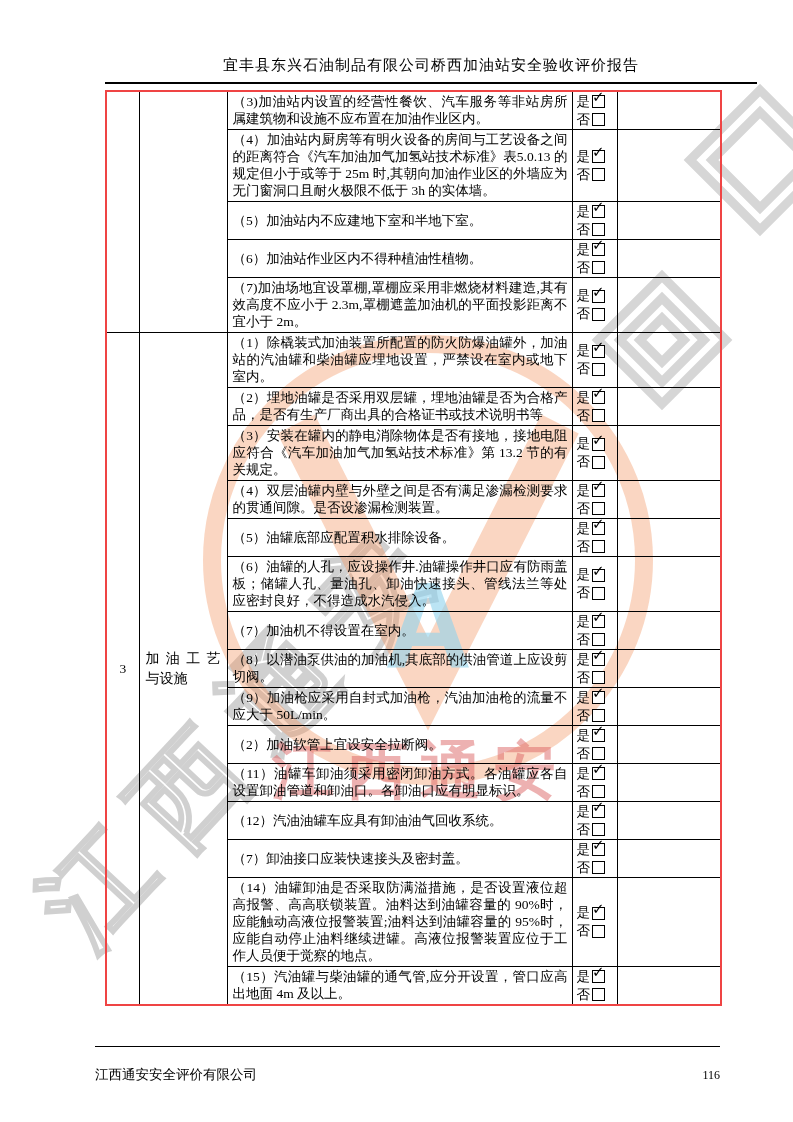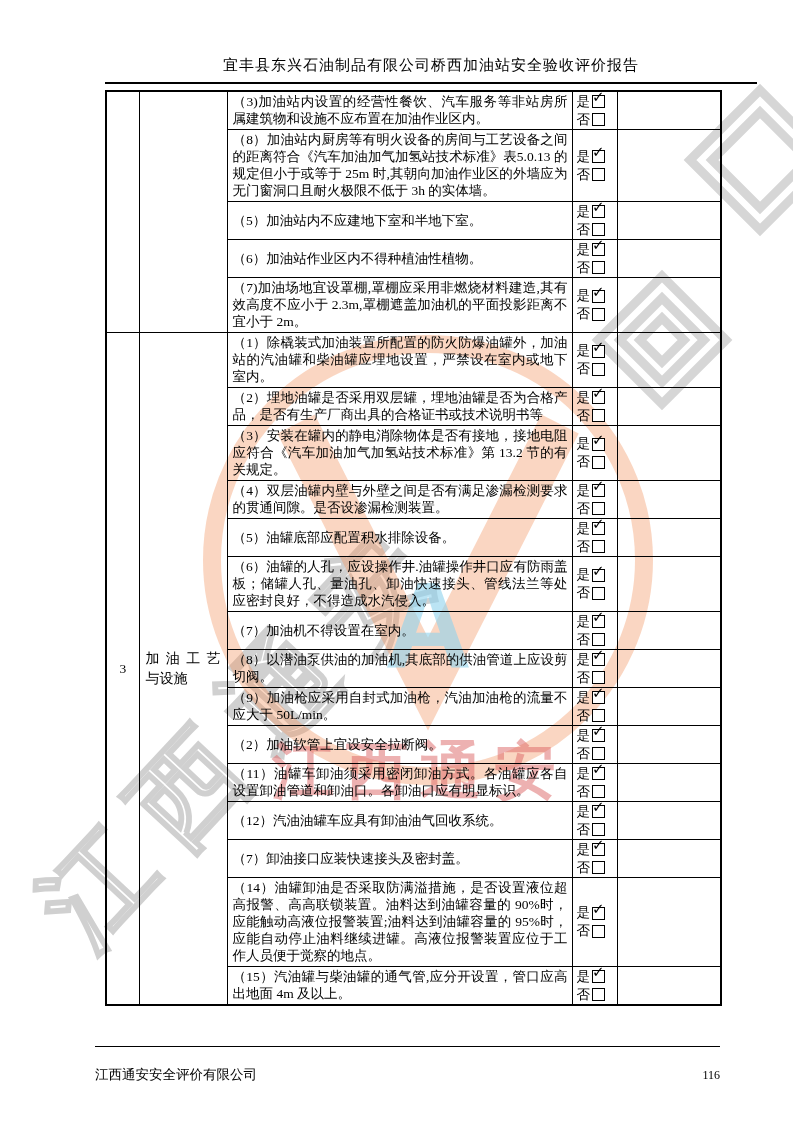--- a/index.html
+++ b/index.html
@@ -27,21 +27,21 @@
     font-size:15px;
     letter-spacing:1px;
     padding-bottom:7px;
     border-bottom:2px solid #000;
   }
   table.checklist {
     margin-top:6px;
     border-collapse:collapse;
     table-layout:fixed;
     width:615px;
-    border:2px solid #000000;
+    border:2px solid #ef4444;
   }
   table.checklist td {
     border:1px solid #000;
     vertical-align:middle;
     overflow:hidden;
   }
   td.num {
     text-align:center;
     font-size:13.5px;
   }
@@ -141,21 +141,21 @@
                 <span class="cb checked"></span>
       </span>
       <span class="yn-line">
         <span>否</span>
                 <span class="cb"></span>
       </span>
     </td>
     <td class="remark"></td>
   </tr>
           <tr>
-    <td class="desc">（8）加油站内厨房等有明火设备的房间与工艺设备之间的距离符合《汽车加油加气加氢站技术标准》表5.0.13 的规定但小于或等于 25m 时,其朝向加油作业区的外墙应为无门窗洞口且耐火极限不低于 3h 的实体墙。</td>
+    <td class="desc">（4）加油站内厨房等有明火设备的房间与工艺设备之间的距离符合《汽车加油加气加氢站技术标准》表5.0.13 的规定但小于或等于 25m 时,其朝向加油作业区的外墙应为无门窗洞口且耐火极限不低于 3h 的实体墙。</td>
     <td class="yn">
       <span class="yn-line">
         <span>是</span>
                 <span class="cb checked"></span>
       </span>
       <span class="yn-line">
         <span>否</span>
                 <span class="cb"></span>
       </span>
     </td>

